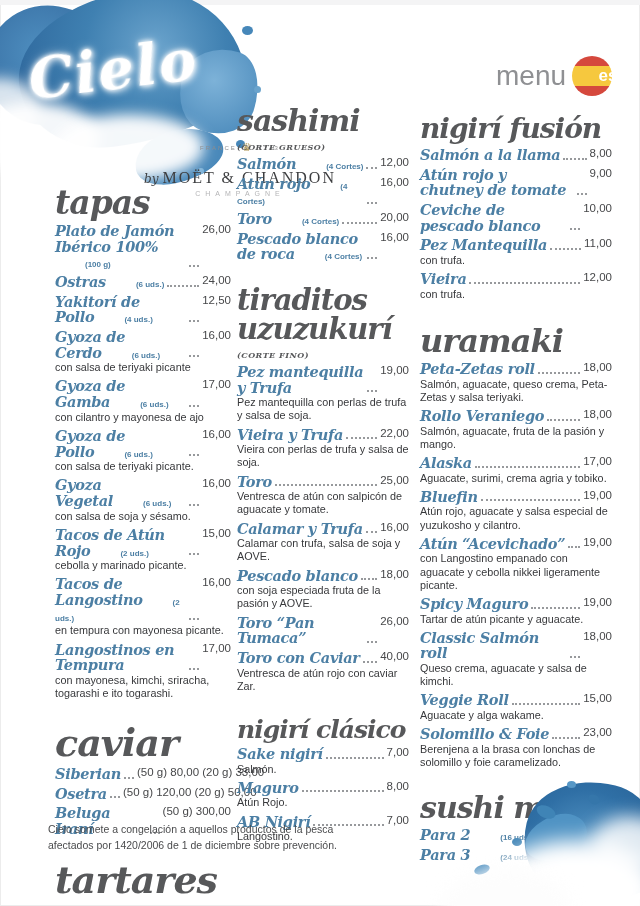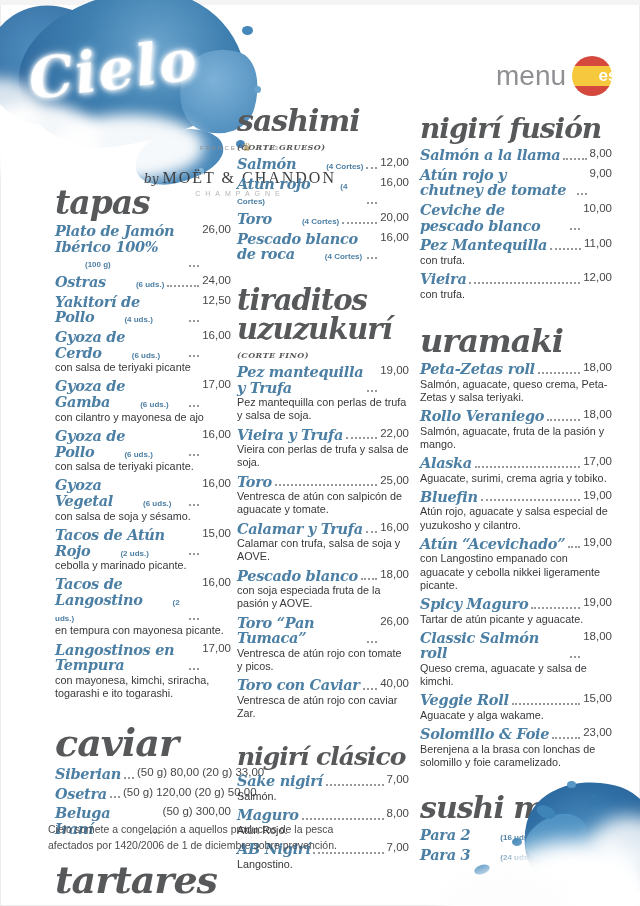--- a/index.html
+++ b/index.html
@@ -276,21 +276,20 @@
         <span class="nm"><span>Pescado blanco</span></span>
         <span class="dots"></span>
         <span class="pr">18,00</span>
       </div>
       <div class="desc">con soja especiada fruta de la pasión y AOVE.</div>
       <div class="row">
         <span class="nm"><span>Toro “Pan Tumaca”</span></span>
         <span class="dots"></span>
         <span class="pr">26,00</span>
       </div>
-      <div class="desc">Ventresca de atún rojo con tomate y picos.</div>
       <div class="row">
         <span class="nm"><span>Toro con Caviar</span></span>
         <span class="dots"></span>
         <span class="pr">40,00</span>
       </div>
       <div class="desc">Ventresca de atún rojo con caviar Zar.</div>
     </section>
     <section class="menu-section" id="sec-nigiri-clasico">
       <h2 class="section-title">nigirí clásico</h2>
       <div class="row">

